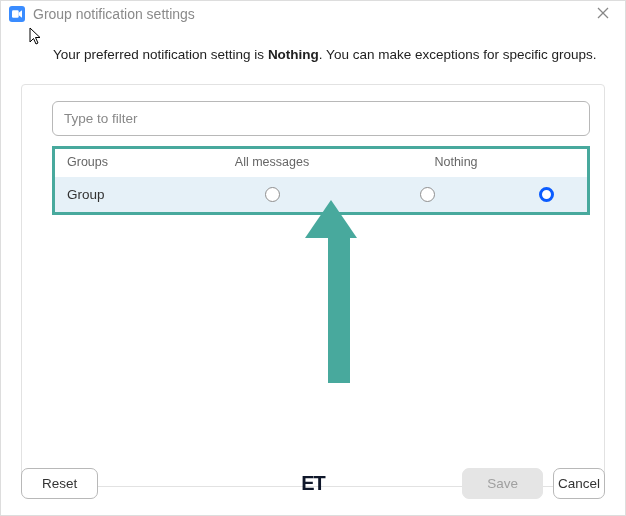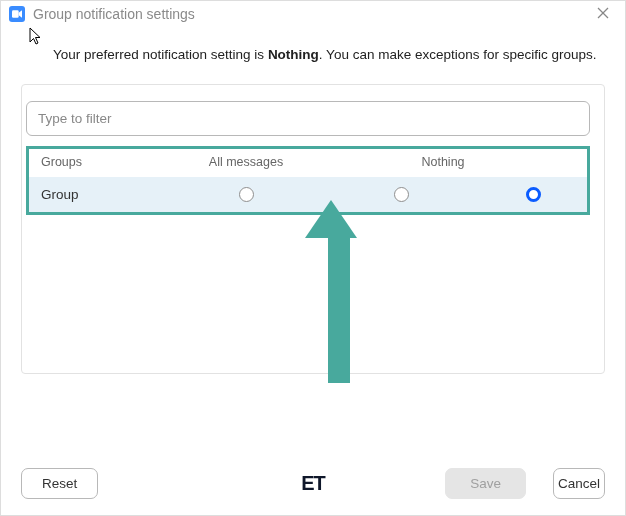--- a/index.html
+++ b/index.html
@@ -6,21 +6,21 @@
     body { font-family: Arial, sans-serif; font-size: 13px; color: #444; background: #fff; width: 626px; height: 516px; overflow: hidden; border: 1px solid #ddd; position: relative; }
     .titlebar { display: flex; align-items: center; padding: 4px 10px 4px 8px; height: 26px; }
     .titlebar .app-icon { width: 16px; height: 16px; background: #3a8cff; border-radius: 3px; display: flex; align-items: center; justify-content: center; margin-right: 8px; }
     .titlebar .app-icon svg { width: 10px; height: 8px; }
     .titlebar .title { color: #8a8a8a; font-size: 14px; flex: 1; }
     .titlebar .close { color: #999; font-size: 14px; cursor: pointer; padding: 2px 6px; }
     .cursor { position: absolute; left: 28px; top: 26px; pointer-events: none; }
     .cursor svg { width: 16px; height: 20px; }
     .description { padding: 20px 20px 10px 20px; font-size: 13.5px; color: #222; margin-left: 32px; }
     .description b { font-weight: bold; }
-    .content { margin: 12px 20px 0 20px; border: 1px solid #e2e2e2; border-radius: 4px; padding: 16px 14px 14px 4px; position: relative; height: 290px; }
+    .content { margin: 12px 20px 0 20px; border: 1px solid #e2e2e2; border-radius: 4px; padding: 16px 14px 14px 30px; position: relative; height: 403px; }
     .filter-input { width: 100%; padding: 9px 11px; border: 1px solid #b8b8b8; border-radius: 6px; font-size: 13.5px; color: #333; outline: none; }
     .filter-input::placeholder { color: #888; }
     .table-wrap { margin-top: 10px; border: 3px solid #48a99d; }
     .table-header { display: flex; align-items: flex-end; padding: 6px 12px 8px 12px; }
     .table-header .col { font-size: 12.5px; color: #666; text-align: center; }
     .col-groups { flex: 0 0 140px; text-align: left !important; }
     .col-all { flex: 0 0 130px; }
     .col-private { flex: 0 0 180px; line-height: 1.15; }
     .col-nothing { flex: 1; text-align: center; }
     .table-row { display: flex; align-items: center; background: #e6f1f8; padding: 10px 12px; }
@@ -30,21 +30,21 @@
     .cell-private { flex: 0 0 180px; }
     .cell-nothing { flex: 1; }
     .radio { width: 15px; height: 15px; border: 1.5px solid #8f8f8f; border-radius: 50%; display: inline-block; position: relative; cursor: pointer; background: #fff; }
     .radio.selected { border: 3px solid #0b5cff; }
     .radio.selected::after { content: ""; position: absolute; width: 5px; height: 5px; background: #fff; border-radius: 50%; left: 50%; top: 50%; transform: translate(-50%, -50%); }
     .arrow-annot { position: absolute; left: 298px; top: 115px; pointer-events: none; }
     .arrow-annot .shaft { width: 22px; height: 145px; background: #48a99d; margin: 0 auto; }
     .arrow-annot .head { width: 0; height: 0; border-left: 26px solid transparent; border-right: 26px solid transparent; border-bottom: 38px solid #48a99d; margin-left: -15px; }
     .footer { position: absolute; bottom: 0; left: 0; right: 0; display: flex; align-items: center; padding: 12px 20px 16px 20px; }
     .btn { padding: 7px 20px; border-radius: 7px; font-size: 13.5px; cursor: pointer; border: 1px solid #b8b8b8; background: #fff; color: #333; }
-    .btn-save { background: #e5e5e5; color: #a0a0a0; border: 1px solid #e5e5e5; margin-left: auto; margin-right: 27px; padding: 7px 24px; cursor: default; }
+    .btn-save { background: #e5e5e5; color: #a0a0a0; border: 1px solid #e5e5e5; margin-left: auto; margin-right: 10px; padding: 7px 24px; cursor: default; }
     .btn-cancel { padding: 7px 4px; }
     .et-logo { position: absolute; left: 50%; transform: translateX(-50%); font-weight: bold; font-size: 20px; color: #0f172a; font-family: Arial, sans-serif; letter-spacing: -1px; }
   </style>
 </head>
 <body>
 
 <div class="titlebar">
   <span class="app-icon">
     <svg viewBox="0 0 12 9">
         <rect x="0" y="0" width="8" height="9" rx="1.5" fill="#fff"></rect>

